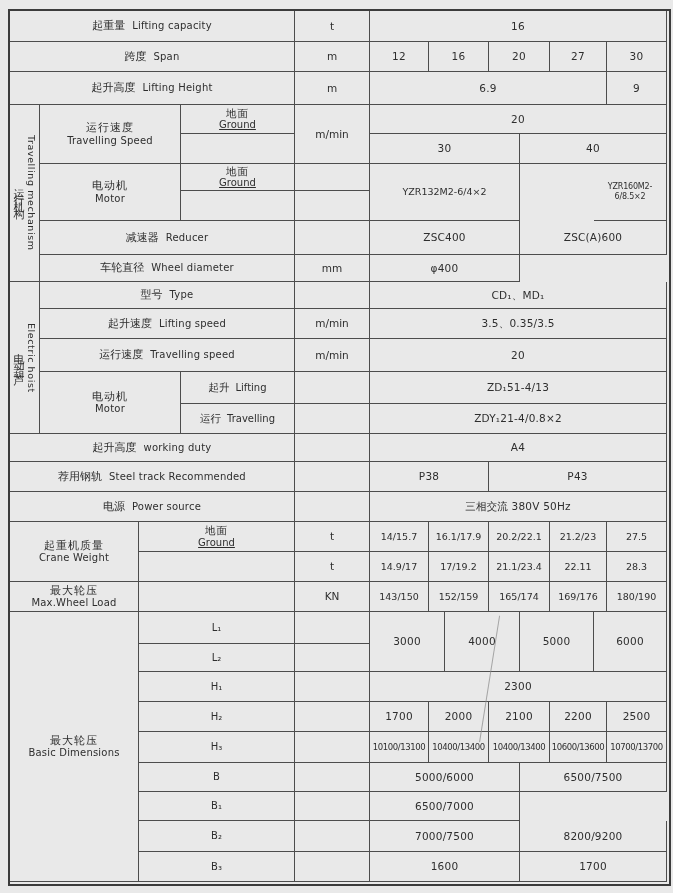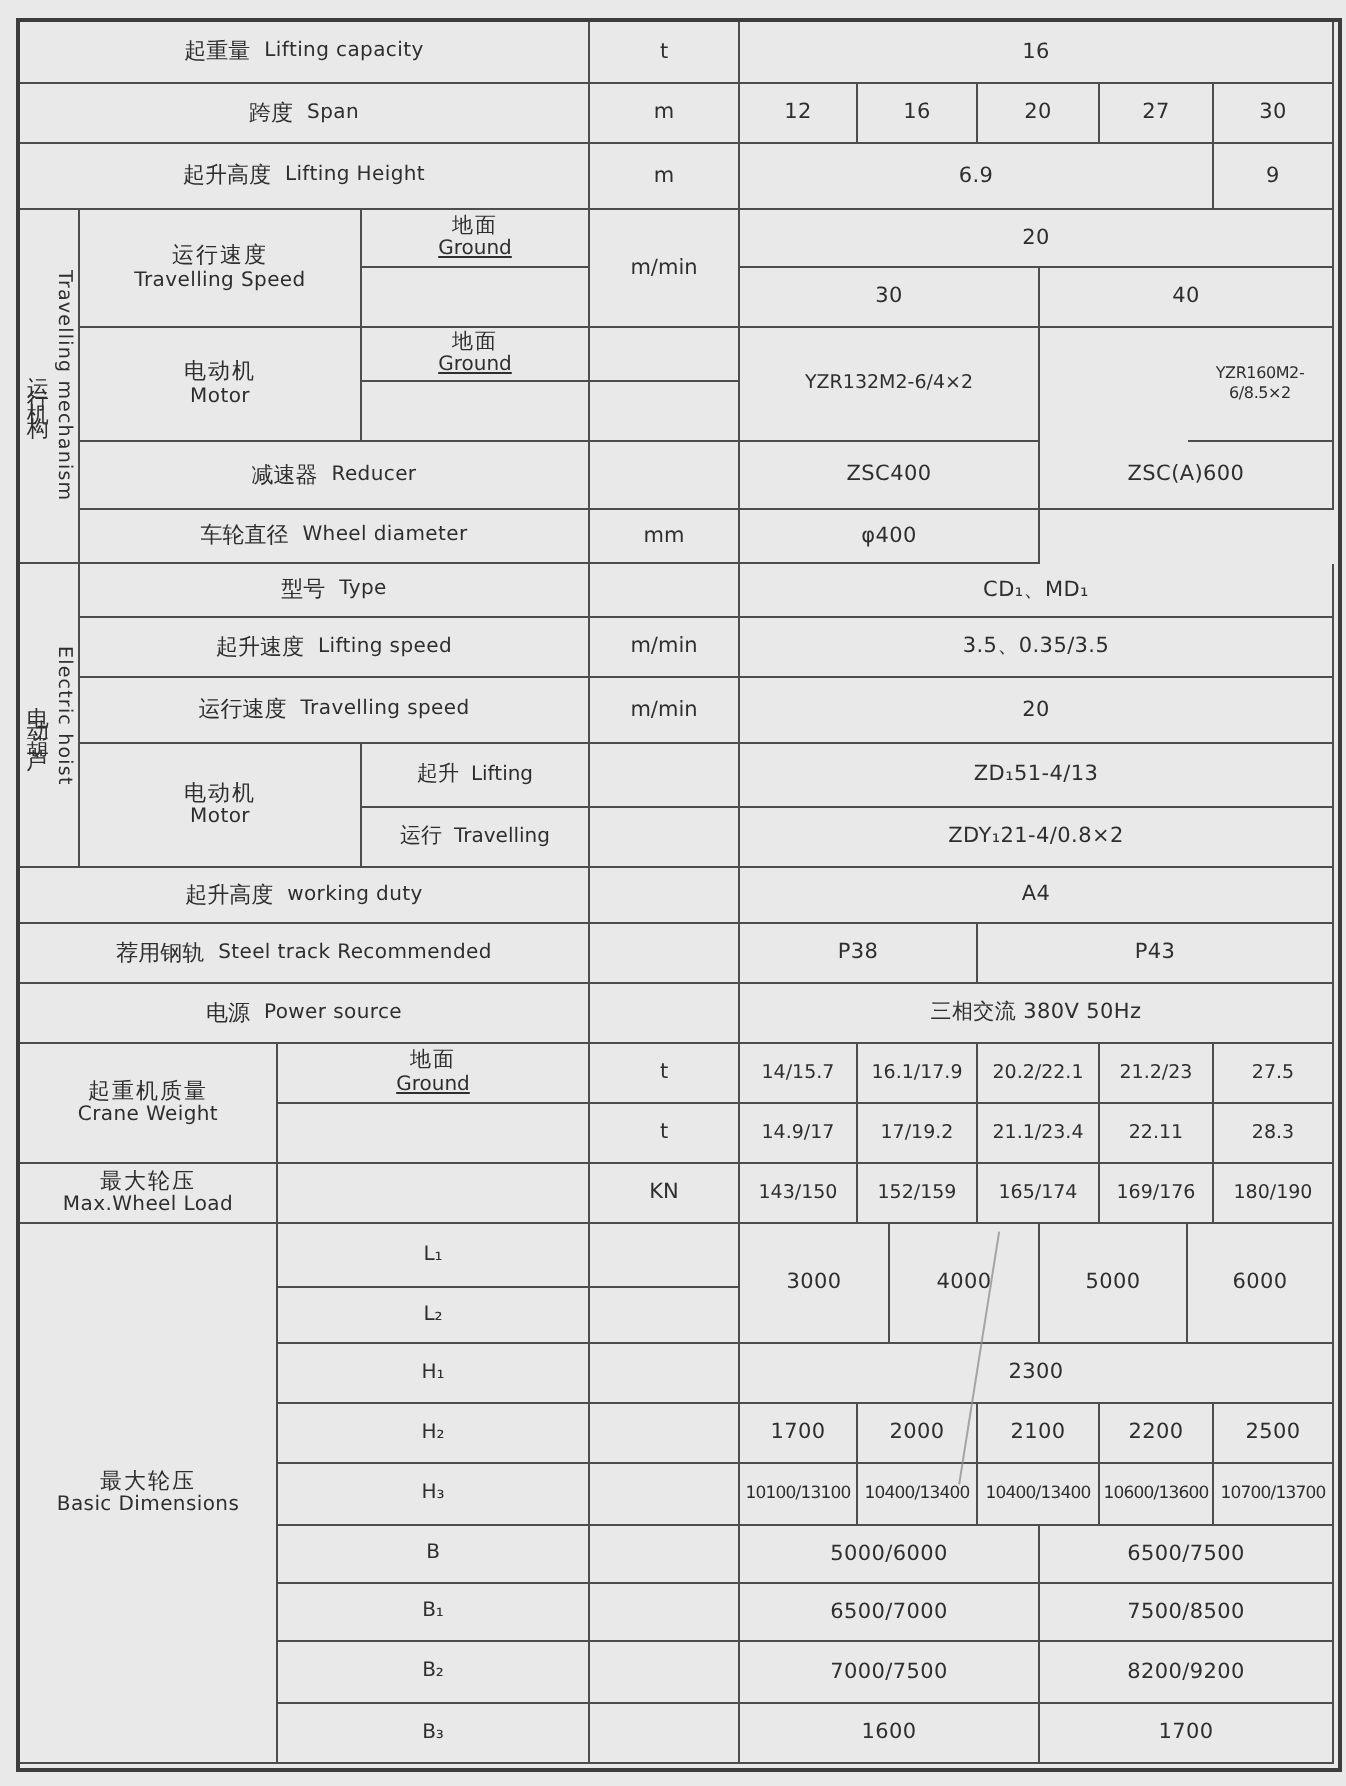--- a/index.html
+++ b/index.html
@@ -296,21 +296,20 @@
   <div class="cell val-xxs" style="grid-area:25/13/26/14">10700/13700</div>
 
   <div class="cell dim" style="grid-area:26/3/27/5">B</div>
   <div class="cell" style="grid-area:26/5/27/6"></div>
   <div class="cell val" style="grid-area:26/6/27/10">5000/6000</div>
   <div class="cell val" style="grid-area:26/10/27/14">6500/7500</div>
 
   <div class="cell dim" style="grid-area:27/3/28/5">B₁</div>
   <div class="cell" style="grid-area:27/5/28/6"></div>
   <div class="cell val" style="grid-area:27/6/28/10">6500/7000</div>
-  <div class="cell val" style="grid-area:27/10/28/14">7500/8500</div>
 
   <div class="cell dim" style="grid-area:28/3/29/5">B₂</div>
   <div class="cell" style="grid-area:28/5/29/6"></div>
   <div class="cell val" style="grid-area:28/6/29/10">7000/7500</div>
   <div class="cell val" style="grid-area:28/10/29/14">8200/9200</div>
 
   <div class="cell dim" style="grid-area:29/3/30/5">B₃</div>
   <div class="cell" style="grid-area:29/5/30/6"></div>
   <div class="cell val" style="grid-area:29/6/30/10">1600</div>
   <div class="cell val" style="grid-area:29/10/30/14">1700</div>

